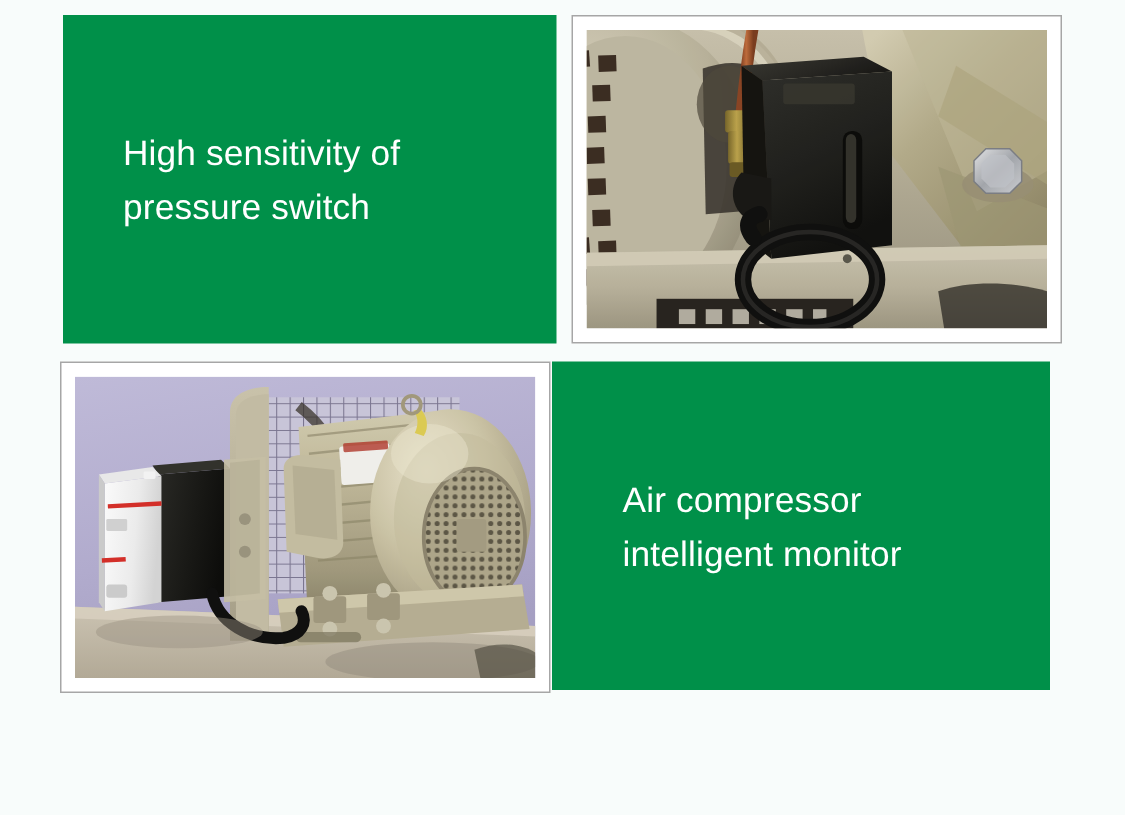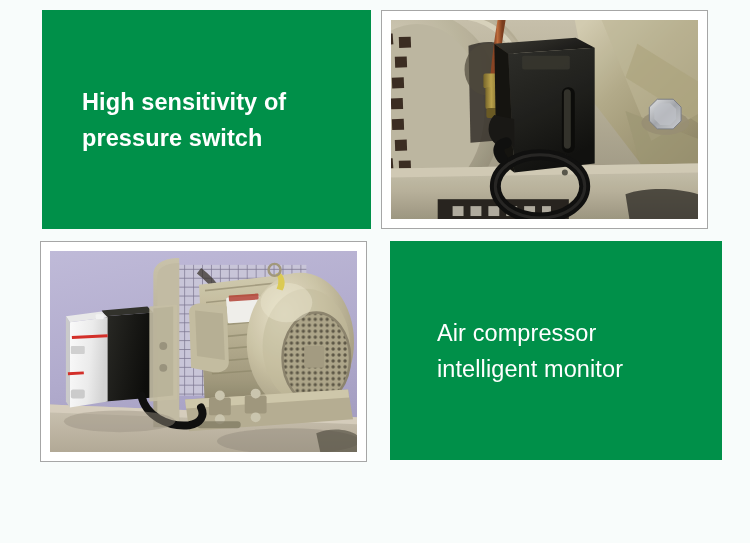--- a/index.html
+++ b/index.html
@@ -37,24 +37,23 @@
   }
   #panel-top-left {
     left: 42px;
     top: 10px;
     width: 329px;
     height: 219px;
   }
   #panel-top-left .caption {
     padding-left: 40px;
     padding-right: 14px;
-    font-weight: bold;
   }
   #panel-bottom-right {
-    left: 390px;
+    left: 368px;
     top: 241px;
     width: 332px;
     height: 219px;
   }
   #panel-bottom-right .caption {
     padding-left: 47px;
     padding-right: 14px;
   }
   
   .photo-frame {

